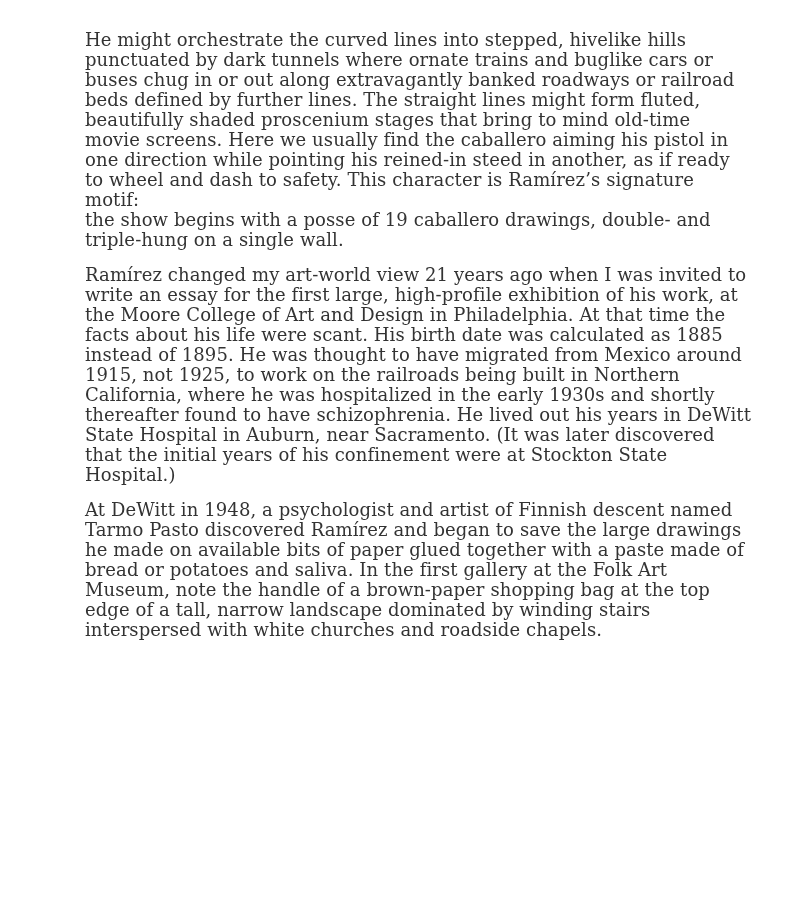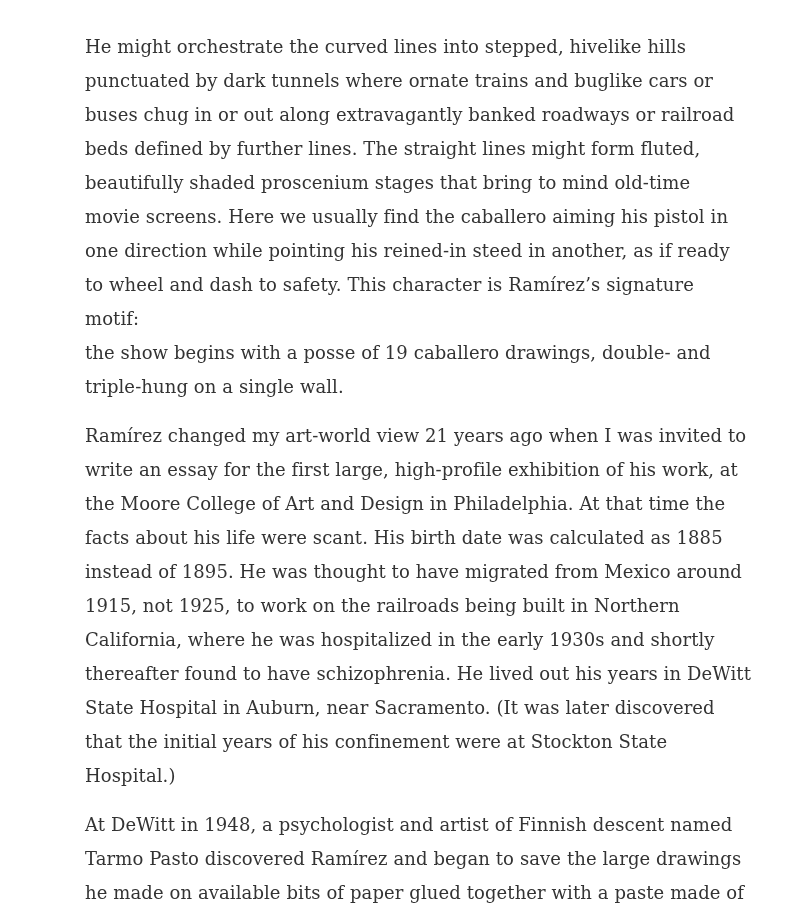--- a/index.html
+++ b/index.html
@@ -14,21 +14,21 @@
     font-family: "DejaVu Serif", "Liberation Serif", serif;
     color: var(--text-color, #333333);
   }
   .article {
     margin: 30px 0 0 85px;
     width: 668px;
   }
   .article p {
     margin: 0 0 15px 0;
     font-size: 18px;
-    line-height: 34px;
+    line-height: 20px;
     white-space: pre-line;       
     letter-spacing: 0.1px;
   }
 </style>
 </head>
 <body style="--text-color: #333333; background: rgb(255, 255, 255);">
 
 <div class="article">
   <p>He might orchestrate the curved lines into stepped, hivelike hills
 punctuated by dark tunnels where ornate trains and buglike cars or

